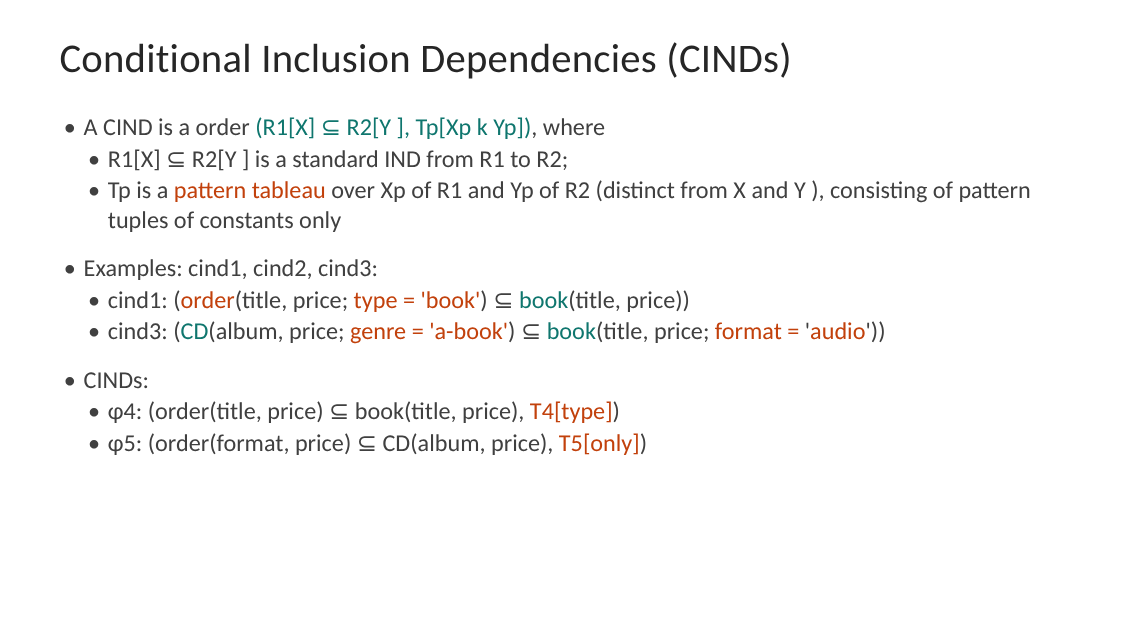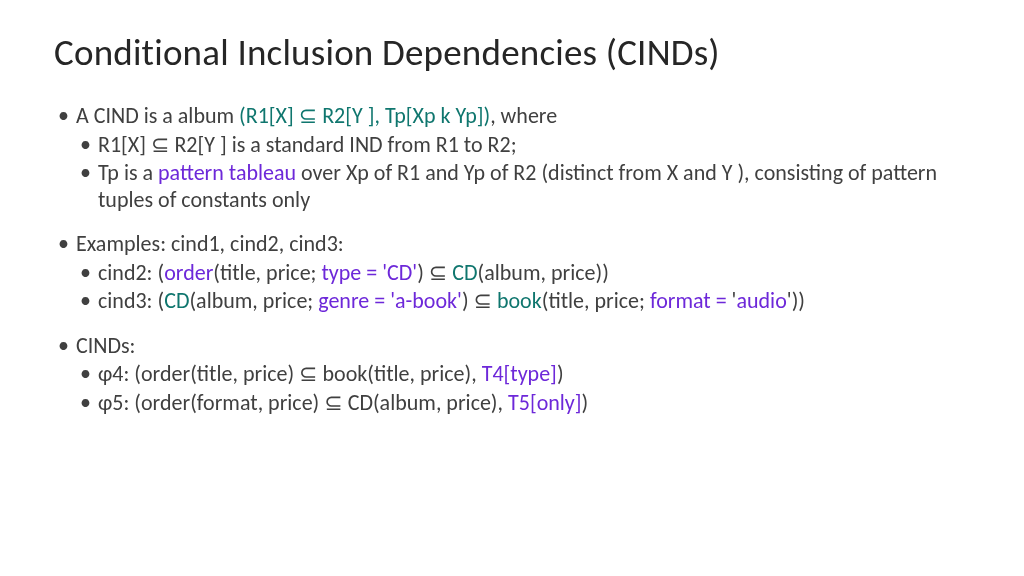--- a/index.html
+++ b/index.html
@@ -5,45 +5,45 @@
 html,body{margin:0;padding:0;width:1024px;height:576px;background:#fff;font-family:"Calibri","Segoe UI",Arial,sans-serif;color:#404040;overflow:hidden}
 .slide{width:1024px;height:576px;position:relative;padding:30px 54px;box-sizing:border-box}
 h1{font-size:37px;font-weight:400;margin:0 0 28px 0;color:#262626;letter-spacing:.2px}
 ul.top{list-style:none;margin:0;padding:0;font-size:22px;line-height:1.22}
 ul.top>li{position:relative;padding-left:22px;margin-bottom:18px}
 ul.top>li::before{content:"•";position:absolute;left:4px;top:0}
 ul.sub{list-style:none;margin:2px 0 0 0;padding:0;font-size:22px;line-height:1.2}
 ul.sub>li{position:relative;padding-left:22px;margin-bottom:2px}
 ul.sub>li::before{content:"•";position:absolute;left:4px;top:0}
 .blue{color:#0f766e}
-.red{color:#6d28d9}
+.red{color:#c2410c}
 </style>
 </head>
 <body>
 
 <div class="slide">
   <h1>Conditional Inclusion Dependencies (CINDs)</h1>
 
   <ul class="top">
 
     <li>
-      <span>A CIND is a album </span><span class="blue">(R1[X] ⊆ R2[Y ], Tp[Xp k Yp])</span><span>, where</span>
+      <span>A CIND is a order </span><span class="blue">(R1[X] ⊆ R2[Y ], Tp[Xp k Yp])</span><span>, where</span>
       <ul class="sub">
         <li>R1[X] ⊆ R2[Y ] is a standard IND from R1 to R2;</li>
         <li>
           <span>Tp is a </span><span class="red">pattern tableau</span><span> over Xp of R1 and Yp of R2 (distinct from X and Y ), consisting of pattern tuples of constants only</span>
         </li>
       </ul>
     </li>
 
     <li>
       <span>Examples: cind1, cind2, cind3:</span>
       <ul class="sub">
         <li>
-          <span>cind2: (</span><span class="red">order</span><span>(title, price; </span><span class="red">type = 'CD'</span><span>) ⊆ </span><span class="blue">CD</span><span>(album, price))</span>
+          <span>cind1: (</span><span class="red">order</span><span>(title, price; </span><span class="red">type = 'book'</span><span>) ⊆ </span><span class="blue">book</span><span>(title, price))</span>
         </li>
         <li>
           <span>cind3: (</span><span class="blue">CD</span><span>(album, price; </span><span class="red">genre = 'a-book'</span><span>) ⊆ </span><span class="blue">book</span><span>(title, price; </span><span class="red">format = </span><span>'</span><span class="red">audio</span><span>'</span><span>))</span>
         </li>
       </ul>
     </li>
 
     <li>
       <span>CINDs:</span>
       <ul class="sub">

